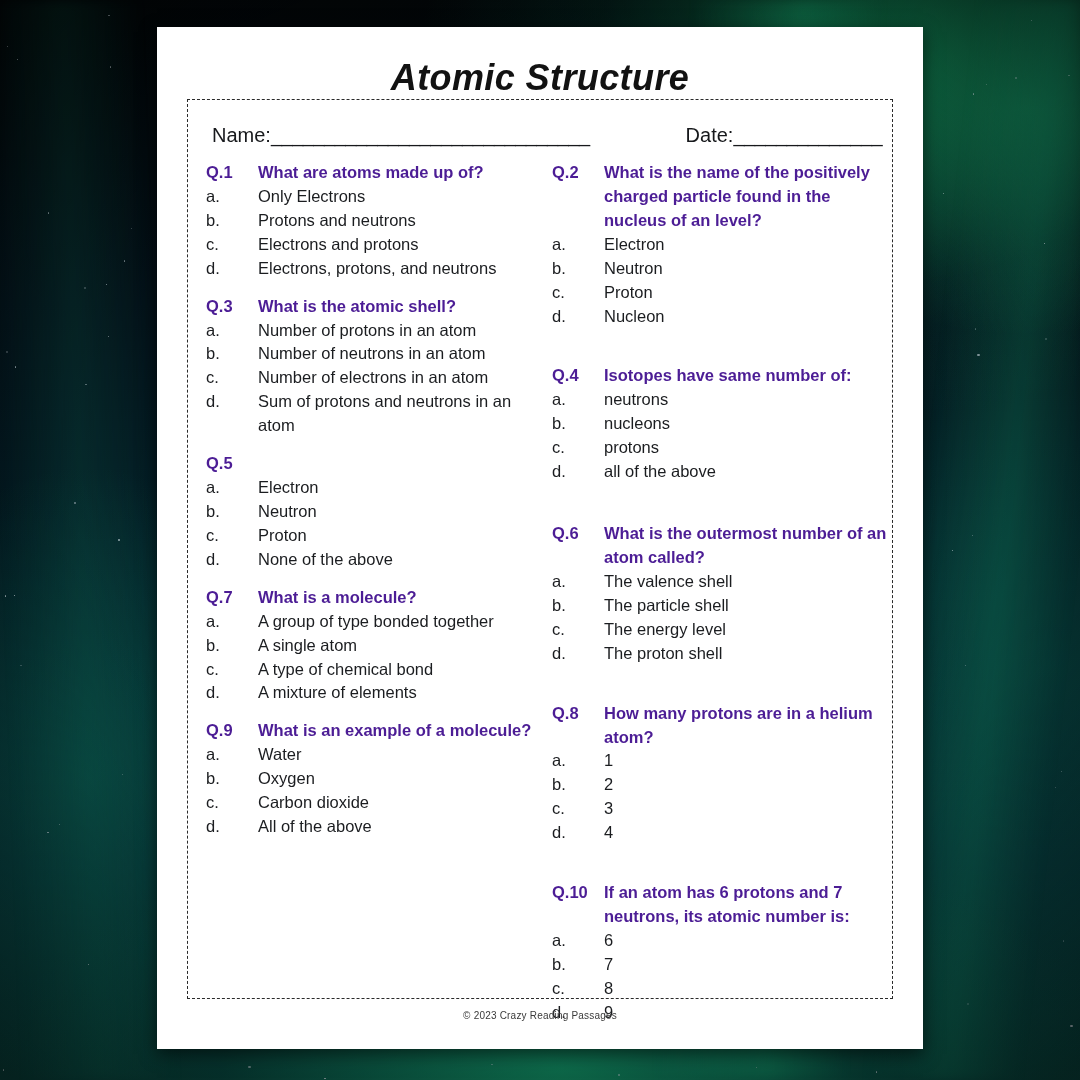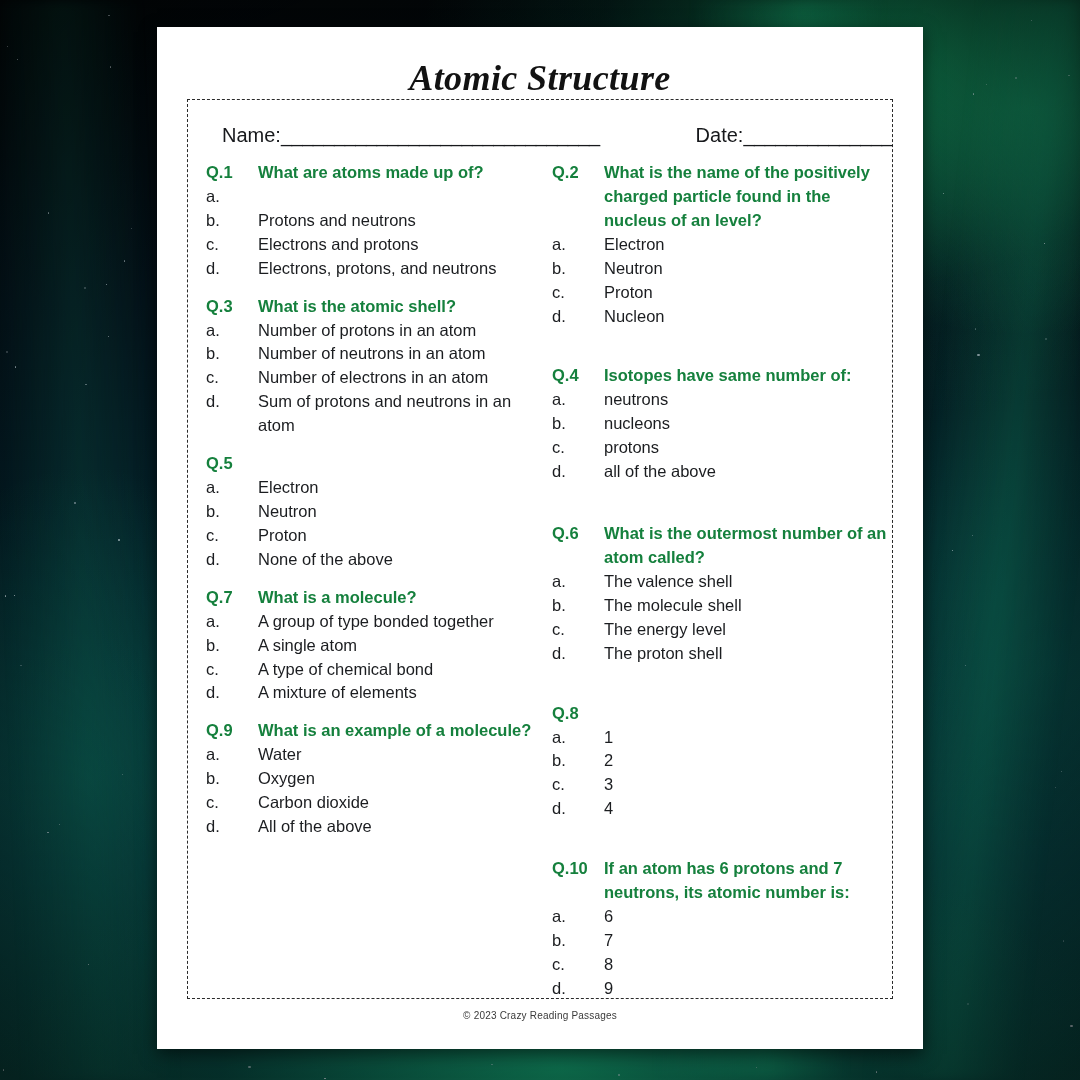--- a/index.html
+++ b/index.html
@@ -66,21 +66,21 @@
     left: 157px;
     top: 27px;
     width: 766px;
     height: 1022px;
     background: #ffffff;
     box-shadow: 0 5px 16px rgba(0,0,0,0.55);
   }
 
   #title {
     text-align: center;
-    font-family: Liberation Serif, serif;
+    font-family: Liberation Sans, sans-serif;
     font-style: italic;
     font-weight: 700;
     font-size: 36px;
     letter-spacing: 0.4px;
     color: #121212;
     margin-top: 30px;
   }
 
   
   #frame {
@@ -92,21 +92,21 @@
     border: 1.6px dashed #2a2a2a;
     padding: 20px 18px 0 18px;
   }
 
   
   #idrow {
     display: flex;
     align-items: baseline;
     font-size: 20px;
     color: #17191c;
-    margin: 4px 0 0 16px;
+    margin: 4px 0 0 6px;
   }
   .idfield { display: flex; align-items: baseline; white-space: nowrap; }
   .idlabel { font-size: 20px; }
   .idline {
     letter-spacing: -0.5px;
     font-size: 20px;
     color: #17191c;
   }
   #name-field { flex: 0 0 auto; }
   #date-field { margin-left: 96px; }
@@ -121,21 +121,21 @@
   .col { display: flex; flex-direction: column; }
 
   .qblock { margin-bottom: 14px; }
 
   .qhead {
     display: flex;
     align-items: flex-start;
     font-weight: 700;
     font-size: 16.5px;
     line-height: 1.45;
-    color: #15803d;
+    color: #4c1d95;
   }
   .qnum { flex: 0 0 52px; }
   .qtext { flex: 1 1 auto; }
 
   .opt {
     display: flex;
     align-items: flex-start;
     font-size: 16.5px;
     line-height: 1.45;
     color: #1b1d20;
@@ -241,20 +241,21 @@
 
       <div class="col" id="col-left">
 
         <div class="qblock">
           <div class="qhead">
             <span class="qnum">Q.1</span>
             <span class="qtext">What are atoms made up of?</span>
           </div>
           <div class="opt">
             <span class="optkey">a.</span>
+            <span class="opttext">Only Electrons</span>
           </div>
           <div class="opt">
             <span class="optkey">b.</span>
             <span class="opttext">Protons and neutrons</span>
           </div>
           <div class="opt">
             <span class="optkey">c.</span>
             <span class="opttext">Electrons and protons</span>
           </div>
           <div class="opt">
@@ -412,37 +413,38 @@
           <div class="qhead">
             <span class="qnum">Q.6</span>
             <span class="qtext">What is the outermost number of an atom called?</span>
           </div>
           <div class="opt">
             <span class="optkey">a.</span>
             <span class="opttext">The valence shell</span>
           </div>
           <div class="opt">
             <span class="optkey">b.</span>
-            <span class="opttext">The molecule shell</span>
+            <span class="opttext">The particle shell</span>
           </div>
           <div class="opt">
             <span class="optkey">c.</span>
             <span class="opttext">The energy level</span>
           </div>
           <div class="opt">
             <span class="optkey">d.</span>
             <span class="opttext">The proton shell</span>
           </div>
         </div>
 
         <div class="spacer" style="height:22px"></div>
 
         <div class="qblock">
           <div class="qhead">
             <span class="qnum">Q.8</span>
+            <span class="qtext">How many protons are in a helium atom?</span>
           </div>
           <div class="opt">
             <span class="optkey">a.</span>
             <span class="opttext">1</span>
           </div>
           <div class="opt">
             <span class="optkey">b.</span>
             <span class="opttext">2</span>
           </div>
           <div class="opt">

